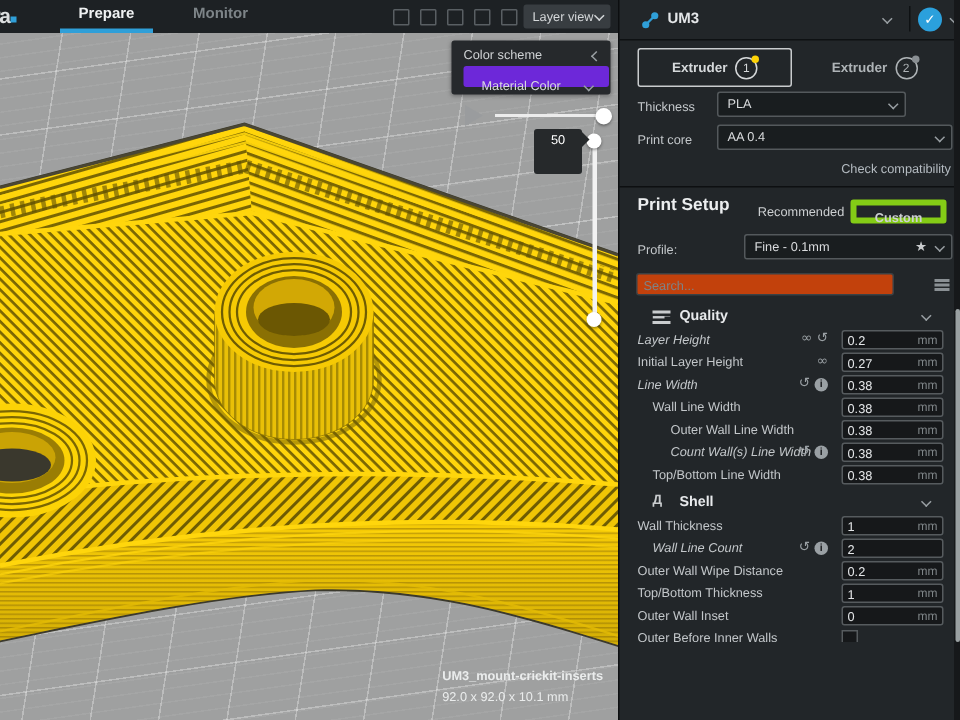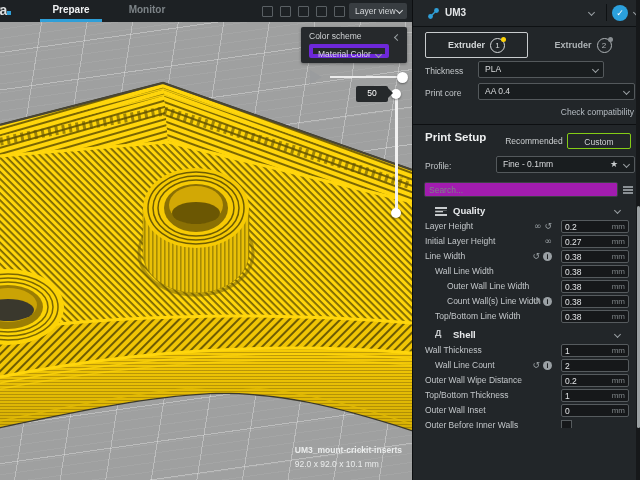--- a/index.html
+++ b/index.html
@@ -25,34 +25,34 @@
     color:#d5d8da;font-size:8.5px;line-height:16px;padding-left:6px;box-sizing:border-box;}
   .view-dd .chev{position:absolute;right:5px;top:5px;}
   .chev{display:inline-block;width:4px;height:4px;border-right:1.3px solid currentColor;border-bottom:1.3px solid currentColor;
     transform:rotate(45deg);}
   .chev.left{transform:rotate(135deg);}
   
   .color-panel{position:absolute;left:301px;top:27px;width:106px;height:36px;background:#26292c;border-radius:2px;
     z-index:5;box-shadow:0 1px 3px rgba(0,0,0,.35);}
   .color-panel .cp-title{position:absolute;left:8px;top:4px;font-size:8.5px;color:#d0d3d5;}
   .color-panel .cp-collapse{position:absolute;right:7px;top:8px;color:#9aa0a4;}
-  .cp-dd{position:absolute;left:8px;top:17px;width:80px;height:14px;border:4px solid #6d28d9;border-radius:2px;
+  .cp-dd{position:absolute;left:8px;top:17px;width:97px;height:14px;border:7px solid #6d28d9;border-radius:2px;
     color:#dadcde;font-size:8.5px;line-height:13px;padding-left:5px;box-sizing:border-box;}
   .cp-dd .chev{position:absolute;right:4px;top:4px;color:#9aa0a4;}
   
   .play-btn{position:absolute;left:310px;top:70px;width:0;height:0;
     border-left:12px solid #9a9c9e;border-top:7px solid transparent;border-bottom:7px solid transparent;z-index:5;}
   .h-slider{position:absolute;left:330px;top:76px;width:74px;height:2px;background:#ececec;z-index:5;}
   .h-knob{position:absolute;left:67px;top:-4.5px;width:11px;height:11px;border-radius:50%;background:#fff;
     box-shadow:0 1px 2px rgba(0,0,0,.4);}
   .v-slider{position:absolute;left:395px;top:93px;width:2.5px;height:120px;background:#f2f2f2;z-index:5;}
   .v-knob{position:absolute;left:-4px;width:10px;height:10px;border-radius:50%;background:#fff;
     box-shadow:0 1px 2px rgba(0,0,0,.4);}
   .v-knob.top{top:-4px;} .v-knob.bottom{bottom:-5px;}
-  .layer-tag{position:absolute;left:356px;top:86px;width:32px;height:16px;background:#26292b;border-radius:2px;
+  .layer-tag{position:absolute;left:356px;top:86px;width:32px;height:30px;background:#26292b;border-radius:2px;
     color:#fff;font-size:8.5px;text-align:center;line-height:14px;z-index:6;}
   .layer-tag:after{content:"";position:absolute;right:-5px;top:1px;border-left:6px solid #26292b;
     border-top:6px solid transparent;border-bottom:6px solid transparent;}
   .model-label{position:absolute;right:10px;top:445px;text-align:left;z-index:4;color:#f1f3f3;}
   .model-label .l1{font-size:8.5px;font-weight:bold;opacity:.92;}
   .model-label .l2{font-size:8.5px;margin-top:4px;opacity:.92;}
   .model-svg{position:absolute;left:0;top:22px;z-index:1;}
   
   .panel{position:absolute;left:412px;top:0;width:228px;height:480px;background:#222629;
     border-left:1px solid #0c0e10;box-sizing:border-box;}
@@ -75,38 +75,38 @@
   .dd{position:absolute;background:#191d1f;border:1px solid #54595c;border-radius:2px;box-sizing:border-box;
     color:#dadcde;font-size:8.5px;line-height:15px;padding-left:6px;}
   .dd .chev{position:absolute;right:5px;top:5px;color:#9aa0a4;}
   .dd .star{position:absolute;right:16px;top:0;color:#c9ccce;font-size:9px;}
   .check-link{position:absolute;right:6px;top:107px;font-size:8.5px;color:#b5bcc2;}
   .sep{position:absolute;left:0;width:228px;height:1px;background:#0d0f11;}
   .ps-title{position:absolute;left:12px;top:131px;font-size:11.5px;font-weight:bold;color:#eceeef;}
   .mode{position:absolute;top:133px;height:16px;font-size:8.5px;color:#cdd0d2;text-align:center;line-height:16px;
     box-sizing:border-box;border-radius:2px;}
   .mode.rec{left:88px;width:66px;}
-  .mode.cus{left:154px;width:64px;border:1px solid #84cc16;}
-  .search{position:absolute;left:11px;top:182px;width:194px;height:15px;background:#a21caf;border:1px solid #3c4144;
+  .mode.cus{left:154px;width:64px;border:4px solid #84cc16;font-weight:bold;}
+  .search{position:absolute;left:11px;top:182px;width:172px;height:15px;background:#c2410c;border:1px solid #3c4144;
     border-radius:2px;box-sizing:border-box;color:#c6cacc;font-size:8.5px;padding:0 4px;outline:none;}
   .search::placeholder{color:#7d8388;}
   .filter-icon{position:absolute;right:7px;top:186px;width:10px;height:2px;background:#8a9094;
     box-shadow:0 3px 0 #8a9094,0 6px 0 #8a9094;}
   .settings{position:absolute;left:0;top:200px;width:223px;height:228px;overflow:hidden;}
   .sec-head{position:relative;height:15px;margin-top:4px;}
   .sec-head .title{position:absolute;left:40px;top:1px;font-size:9.5px;font-weight:bold;color:#e8eaec;}
   .sec-head .chev{position:absolute;right:16px;top:4px;color:#9aa0a4;}
   .layers-icon{position:absolute;left:22px;top:3px;width:12px;height:2px;background:#c9ccce;
     box-shadow:0 3.5px 0 -0.2px #c9ccce,0 7px 0 #c9ccce;}
   .layers-icon:after{content:"";position:absolute;left:0;top:3.5px;width:8px;height:2px;background:#222629;
     margin-left:8px;}
   .shell-icon{position:absolute;left:22px;top:0;color:#c9ccce;font-size:9px;font-weight:bold;}
   .srow{position:relative;height:15px;}
   .srow .slabel{position:absolute;top:2px;font-size:8.5px;color:#c3c7ca;white-space:nowrap;}
-  .srow .slabel.it{}
+  .srow .slabel.it{font-style:italic;}
   .sicons{position:absolute;right:84px;top:0;height:15px;display:flex;align-items:center;gap:3px;color:#9aa0a4;}
   .ic-link,.ic-revert{font-size:9px;line-height:9px;font-family:"DejaVu Sans",sans-serif;}
   .ic-info{width:9px;height:9px;border-radius:50%;background:#9aa0a4;color:#17191b;font-size:7px;font-weight:bold;
     text-align:center;line-height:9px;font-style:normal;}
   .sval{position:absolute;left:148px;top:1px;width:68px;height:13px;background:#16181a;border:1px solid #565b5e;
     border-radius:2px;box-sizing:border-box;}
   .sval input{position:absolute;left:3px;top:0;width:42px;height:11px;background:transparent;border:none;outline:none;
     color:#e4e6e8;font-size:8.5px;font-family:inherit;padding:0;}
   .sval .u{position:absolute;right:3px;top:1px;font-size:8px;color:#7e8487;}
   .scheck{position:absolute;left:148px;top:2px;width:11px;height:11px;background:#16181a;border:1px solid #565b5e;

